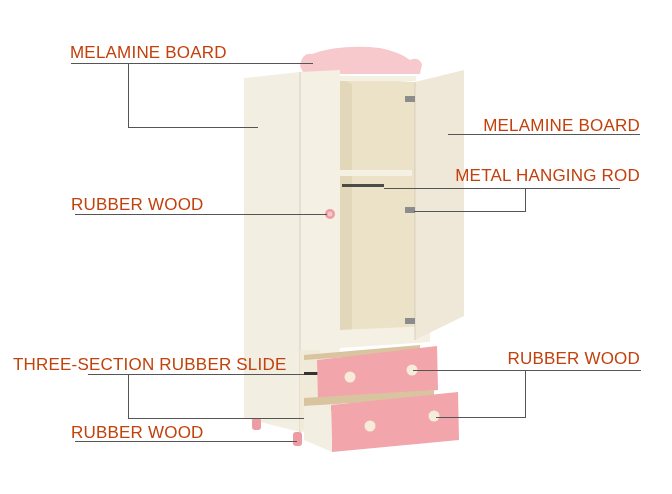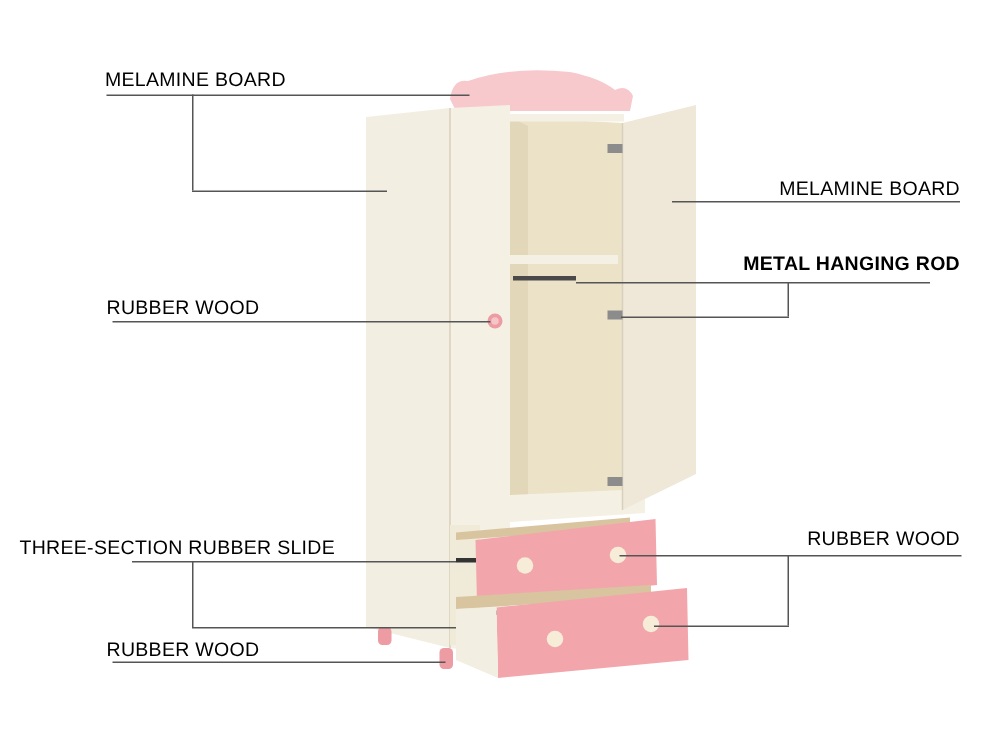--- a/index.html
+++ b/index.html
@@ -1,17 +1,17 @@
 <!DOCTYPE html>
 <html><head>
 <meta charset="utf-8">
 <style>
   html, body { margin: 0; padding: 0; background: #ffffff; }
   body { width: 672px; height: 494px; position: relative; overflow: hidden; font-family: "Liberation Sans", sans-serif; }
-  .label { position: absolute; font-size: 13px; color: #000000; letter-spacing: 0.2px; white-space: nowrap; line-height: 15px; }
+  .label { position: absolute; font-size: 17px; color: #c2410c; letter-spacing: 0.2px; white-space: nowrap; line-height: 15px; }
   .line { position: absolute; background: #555555; }
   .h { height: 1px; }
   .v { width: 1px; }
   svg.furniture { position: absolute; left: 0; top: 0; }
 </style>
 </head>
 <body>
 
 <svg class="furniture" width="672" height="494" viewBox="0 0 672 494">
 
@@ -65,21 +65,21 @@
 </svg>
 
 <div class="label" style="left:70px; top:45px;">MELAMINE BOARD</div>
 <div class="line h" style="left:71px; top:63px; width:242px;"></div>
 <div class="line v" style="left:128px; top:63px; height:64px;"></div>
 <div class="line h" style="left:128px; top:127px; width:130px;"></div>
 
 <div class="label" style="right:32px; top:118px;">MELAMINE BOARD</div>
 <div class="line h" style="left:448px; top:134px; width:192px;"></div>
 
-<div class="label" style="right:32px; top:168px;font-weight:bold;">METAL HANGING ROD</div>
+<div class="label" style="right:32px; top:168px;">METAL HANGING ROD</div>
 <div class="line h" style="left:384px; top:188px; width:236px;"></div>
 <div class="line v" style="left:525px; top:188px; height:23px;"></div>
 <div class="line h" style="left:414px; top:211px; width:112px;"></div>
 
 <div class="label" style="left:71px; top:197px;">RUBBER WOOD</div>
 <div class="line h" style="left:75px; top:214px; width:252px;"></div>
 
 <div class="label" style="left:13px; top:357px;">THREE-SECTION RUBBER SLIDE</div>
 <div class="line h" style="left:88px; top:374px; width:216px;"></div>
 <div class="line v" style="left:128px; top:374px; height:44px;"></div>

